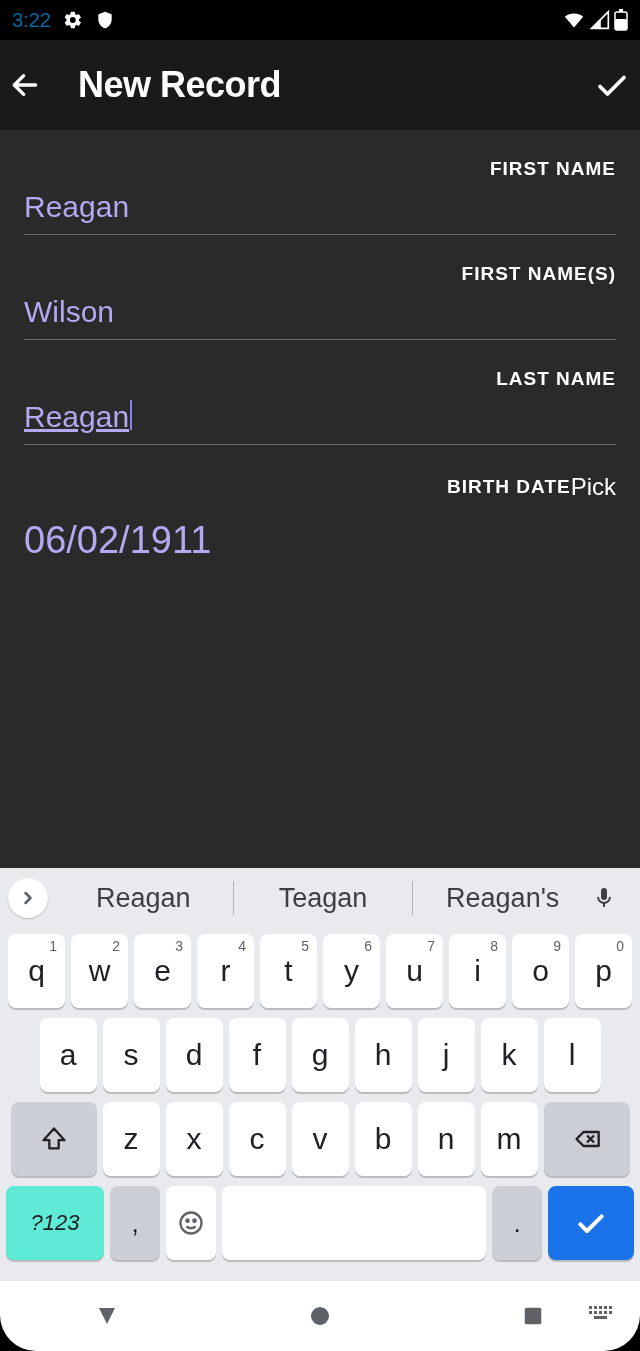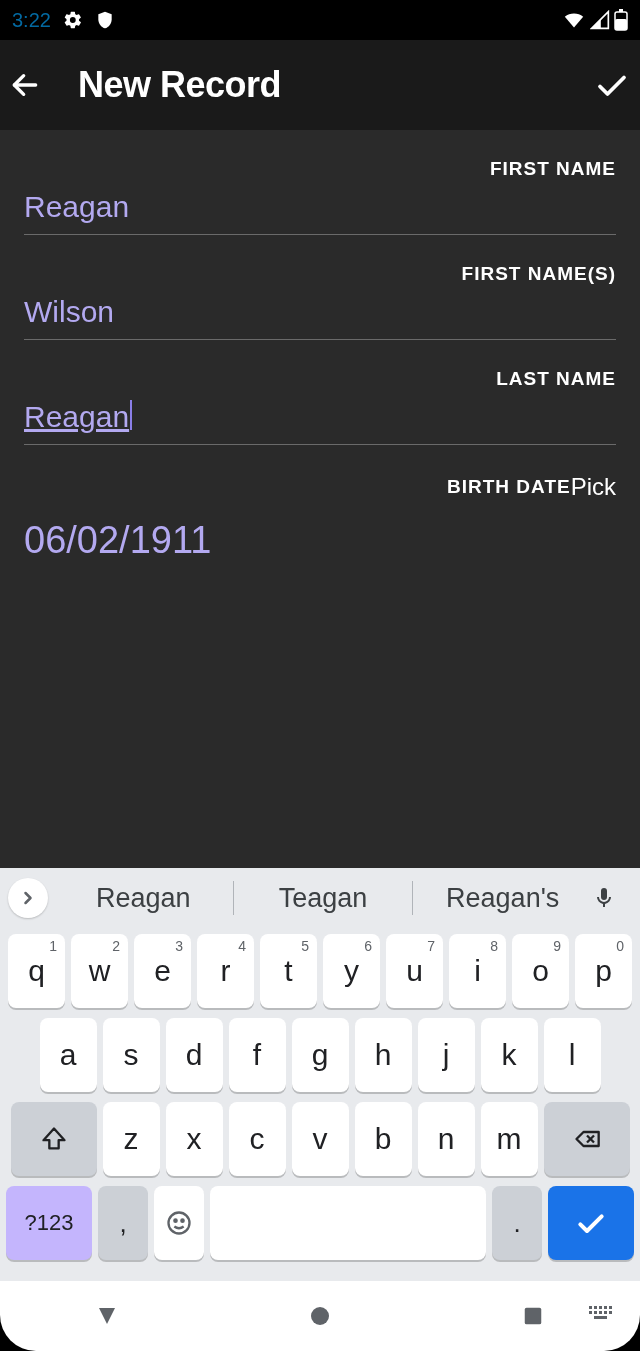--- a/index.html
+++ b/index.html
@@ -37,21 +37,21 @@
   .sug { flex:1; text-align:center; font-size:27px; color:#3c4043; padding: 0 6px; }
   .sug-sep { width:1px; height:34px; background:#b0b4b9; }
   .mic { width:40px; text-align:center; }
   .kbd-rows { padding: 6px; }
   .krow { display:flex; gap:6px; margin-bottom:10px; justify-content:center; }
   .key { background:#fff; border-radius:8px; box-shadow: 0 2px 0 rgba(0,0,0,.2); display:flex; align-items:center; justify-content:center; font-size:30px; color:#202124; height:74px; width:57px; position:relative; }
   .key .sup { position:absolute; top:4px; right:8px; font-size:14px; color:#5f6368; }
   .key.wide { width: 86px; background:#ccd0d6; }
   .key.shift { width: 86px; background:#ccd0d6; }
   .key.space { flex:1; background:#fff; }
-  .key.switch { width: 86px; background:#c4b5fd; font-size:22px; }
+  .key.switch { width: 98px; background:#5eead4; font-size:22px;font-style:italic; }
   .key.comma { width: 50px; background:#ccd0d6; font-size:26px; }
   .key.period { width: 50px; background:#ccd0d6; font-size:26px; }
   .key.emoji { width: 50px; background:#fff; font-size:28px; }
   .key.enter { width: 86px; background:#1a73e8; color:#fff; }
 
   
   .navbar { position:absolute; bottom:0; left:0; right:0; height:70px; background:#fff; display:flex; justify-content:space-around; align-items:center; border-radius: 0 0 36px 36px; }
   .nav-item { width:40px; height:40px; display:flex; align-items:center; justify-content:center; }
 
   svg { display:block; }

